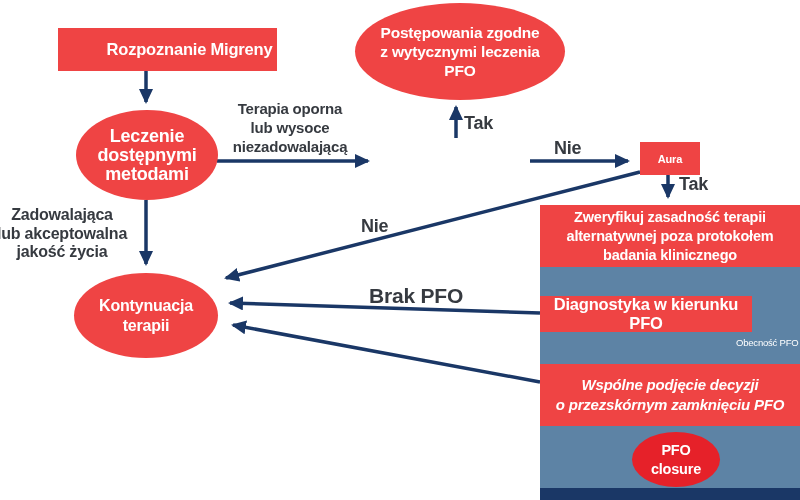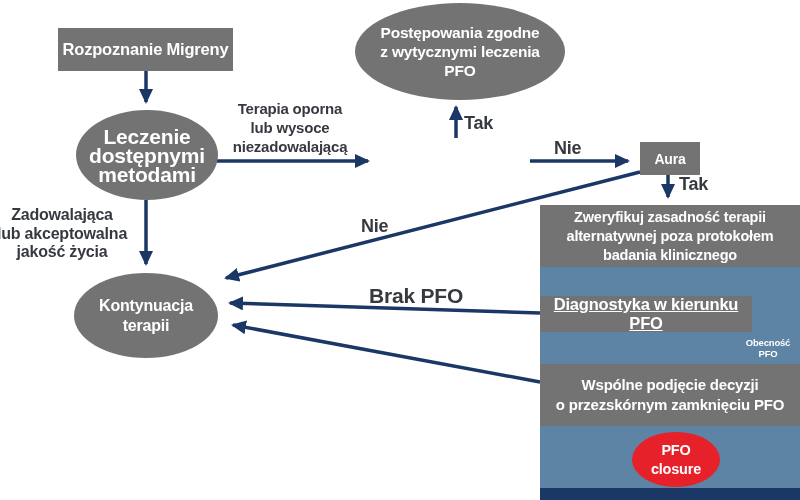--- a/index.html
+++ b/index.html
@@ -2,33 +2,33 @@
 <html><head>
 <meta charset="utf-8">
 <style>
   html,body { margin:0; padding:0; background:#ffffff; }
   .stage {
     position:relative; width:800px; height:500px; background:#ffffff;
     font-family:"Liberation Sans", sans-serif; overflow:hidden;
   }
   .edges { position:absolute; left:0; top:0; z-index:1; }
   .node {
-    position:absolute; z-index:2; background:#737373; color:#ffffff;
+    position:absolute; z-index:2; background:#ef4444; color:#ffffff;
     font-weight:bold; display:flex; align-items:center; justify-content:center;
     text-align:center; white-space:pre-line; letter-spacing:-0.2px;
   }
   .ellipse { border-radius:50%; }
   .panel { position:absolute; z-index:1; background:#5d83a5; }
   .strip { position:absolute; z-index:2; background:#1a3766; }
   .node-red { background:#e62129; }
   .lbl {
     position:absolute; z-index:3; color:#363a40; font-weight:bold;
     text-align:center; white-space:pre-line; letter-spacing:-0.2px;
   }
-  .lbl-sm { color:#ffffff; font-weight:bold; }
+  .lbl-sm { color:#ffffff; font-weight:normal; }
 </style>
 </head>
 <body>
 
 <div class="stage">
 
   <svg class="edges" width="800" height="500" viewBox="0 0 800 500">
     <defs>
       <marker id="ah" markerUnits="userSpaceOnUse" markerWidth="16" markerHeight="14" refX="13" refY="7" orient="auto">
         <path d="M0,0 L15,7 L0,14 Z" fill="#1a3766"></path>
@@ -42,43 +42,43 @@
       <path d="M668,175 L668,197" marker-end="url(#ah)"></path>
       <path d="M640,172 L226,278" marker-end="url(#ah)"></path>
       <path d="M146,200 L146,264" marker-end="url(#ah)"></path>
       <path d="M540,313 L230,303" marker-end="url(#ah)"></path>
       <path d="M540,382 L233,325" marker-end="url(#ah)"></path>
     </g>
   </svg>
 
   <div class="panel" style="left:540px; top:205px; width:260px; height:295px;"></div>
 
-  <div class="node" style="left:58px; top:28px; width:175px; height:43px; font-size:16.5px;">Rozpoznanie Migreny</div>
+  <div class="node" style="left:58px; top:28px; width:175px; height:43px; font-size:16.5px;padding-left:44px;">Rozpoznanie Migreny</div>
 
   <div class="node ellipse" style="left:355px; top:3px; width:210px; height:97px; font-size:15.5px; line-height:19px;">Postępowania zgodne
 z wytycznymi leczenia
 PFO</div>
 
-  <div class="node ellipse" style="left:76px; top:110px; width:142px; height:90px; font-size:21px; line-height:19px;">Leczenie
+  <div class="node ellipse" style="left:76px; top:110px; width:142px; height:90px; font-size:18px; line-height:19px;">Leczenie
 dostępnymi
 metodami</div>
 
 
-  <div class="node" style="left:640px; top:142px; width:60px; height:33px; font-size:14px;">Aura</div>
+  <div class="node" style="left:640px; top:142px; width:60px; height:33px; font-size:11px;">Aura</div>
 
   <div class="node ellipse" style="left:74px; top:273px; width:144px; height:85px; font-size:16px; line-height:20px;">Kontynuacja
 terapii</div>
 
   <div class="node" style="left:540px; top:205px; width:260px; height:62px; font-size:14.5px; line-height:19px;">Zweryfikuj zasadność terapii
 alternatywnej poza protokołem
 badania klinicznego</div>
 
-  <div class="node" style="left:540px; top:296px; width:212px; height:36px; font-size:16.5px;text-decoration:underline;">Diagnostyka w kierunku PFO</div>
+  <div class="node" style="left:540px; top:296px; width:212px; height:36px; font-size:16.5px;">Diagnostyka w kierunku PFO</div>
 
-  <div class="node" style="left:540px; top:364px; width:260px; height:62px; font-size:15px; line-height:20px;">Wspólne podjęcie decyzji
+  <div class="node" style="left:540px; top:364px; width:260px; height:62px; font-size:15px; line-height:20px;font-style:italic;">Wspólne podjęcie decyzji
 o przezskórnym zamknięciu PFO</div>
 
   <div class="node node-red ellipse" style="left:632px; top:432px; width:88px; height:55px; font-size:14.5px; line-height:19px;">PFO
 closure</div>
 
   <div class="strip" style="left:540px; top:488px; width:260px; height:12px;"></div>
 
   <div class="lbl" style="left:215px; top:99px; width:150px; font-size:15px; line-height:19px;">Terapia oporna
 lub wysoce
 niezadowalającą</div>

